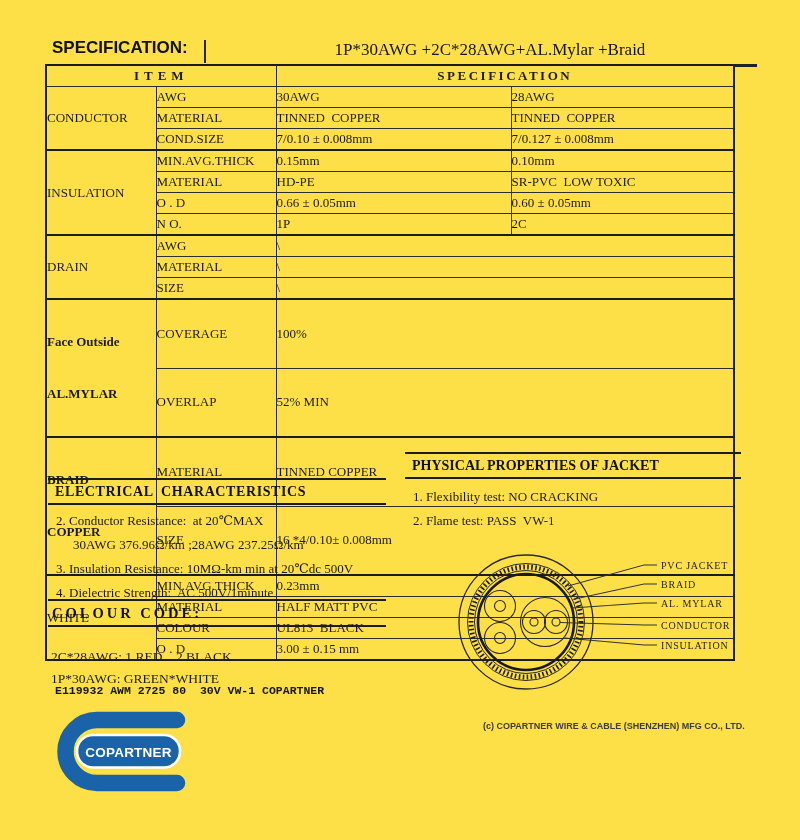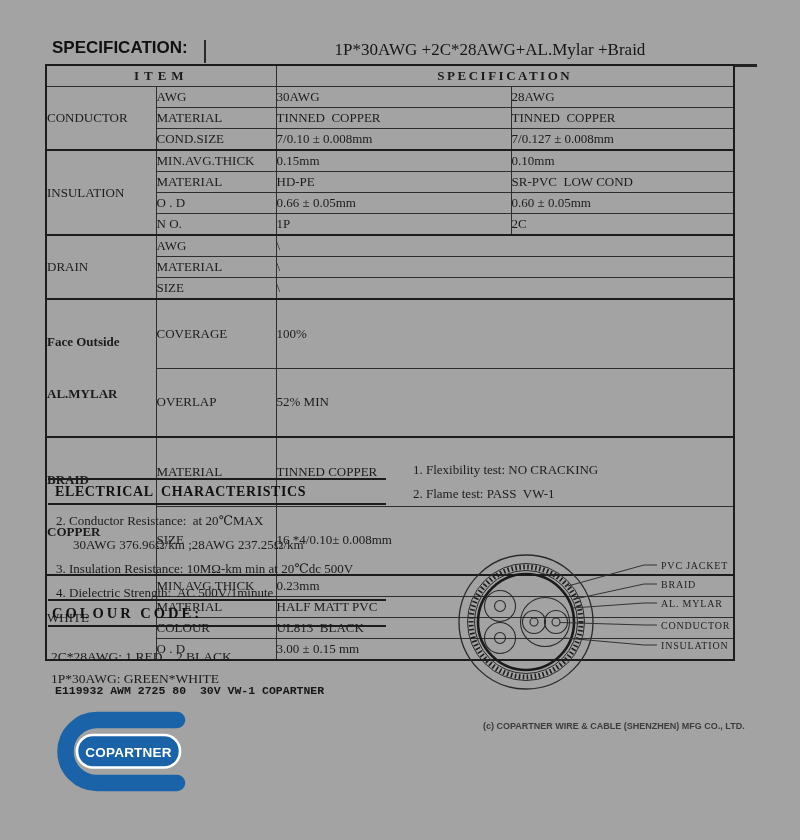--- a/index.html
+++ b/index.html
@@ -1,16 +1,16 @@
 <!DOCTYPE html>
 <html><head>
 <meta charset="utf-8">
 <style>
   html,body{margin:0;padding:0;background:#ffffff;}
-  .sheet{position:relative;width:800px;height:840px;background:#a3a3a3;overflow:hidden;
+  .sheet{position:relative;width:800px;height:840px;background:#fde047;overflow:hidden;
          font-family:"Liberation Serif","DejaVu Serif",serif;color:#1d1d1d;}
 
   
   .spec-label{position:absolute;left:52px;top:38px;font-family:"Liberation Sans","DejaVu Sans",sans-serif;
               font-weight:bold;font-size:17px;color:#111;}
   .vbar{position:absolute;left:204px;top:40px;width:2px;height:23px;background:#2a2a2a;}
   .doc-title{position:absolute;left:225px;top:40px;width:530px;text-align:center;
              font-size:17px;color:#151515;}
   .top-rule-ext{position:absolute;left:733px;top:64px;width:24px;height:2.5px;background:#222;}
 
@@ -95,21 +95,21 @@
     </tr>
     <tr class="gsep">
       <td class="grp" rowspan="4">INSULATION</td>
       <td class="sub">MIN.AVG.THICK</td>
       <td class="v1">0.15mm</td>
       <td class="v2">0.10mm</td>
     </tr>
     <tr>
       <td class="sub">MATERIAL</td>
       <td class="v1">HD-PE</td>
-      <td class="v2">SR-PVC  LOW COND</td>
+      <td class="v2">SR-PVC  LOW TOXIC</td>
     </tr>
     <tr>
       <td class="sub">O . D</td>
       <td class="v1">0.66 ± 0.05mm</td>
       <td class="v2">0.60 ± 0.05mm</td>
     </tr>
     <tr>
       <td class="sub">N O.</td>
       <td class="v1">1P</td>
       <td class="v2">2C</td>
@@ -173,20 +173,21 @@
 
   <div class="secblock elec">
     <div class="sec-head spread">ELECTRICAL  CHARACTERISTICS</div>
     <div class="line">2. Conductor Resistance:  at 20℃MAX</div>
     <div class="line indent">30AWG 376.96Ω/km ;28AWG 237.25Ω/km</div>
     <div class="line">3. Insulation Resistance: 10MΩ-km min at 20℃dc 500V</div>
     <div class="line">4. Dielectric Strength:  AC 500V/1minute</div>
   </div>
 
   <div class="secblock phys">
+    <div class="sec-head">PHYSICAL PROPERTIES OF JACKET</div>
     <div class="line first">1. Flexibility test: NO CRACKING</div>
     <div class="line">2. Flame test: PASS  VW-1</div>
   </div>
 
   <svg class="diagram" width="312" height="152" viewBox="0 0 312 152">
     <circle cx="78" cy="76" r="67" fill="none" stroke="#2a2a2a" stroke-width="1.3"></circle>
     <circle cx="78" cy="76" r="58.5" fill="none" stroke="#2a2a2a" stroke-width="1"></circle>
     <circle cx="78" cy="76" r="55" fill="none" stroke="#1f1f1f" stroke-width="5" stroke-dasharray="1.6 2.4"></circle>
     <circle cx="78" cy="76" r="51.5" fill="none" stroke="#2a2a2a" stroke-width="1"></circle>
     <circle cx="78" cy="76" r="48" fill="none" stroke="#1a1a1a" stroke-width="2.6"></circle>

